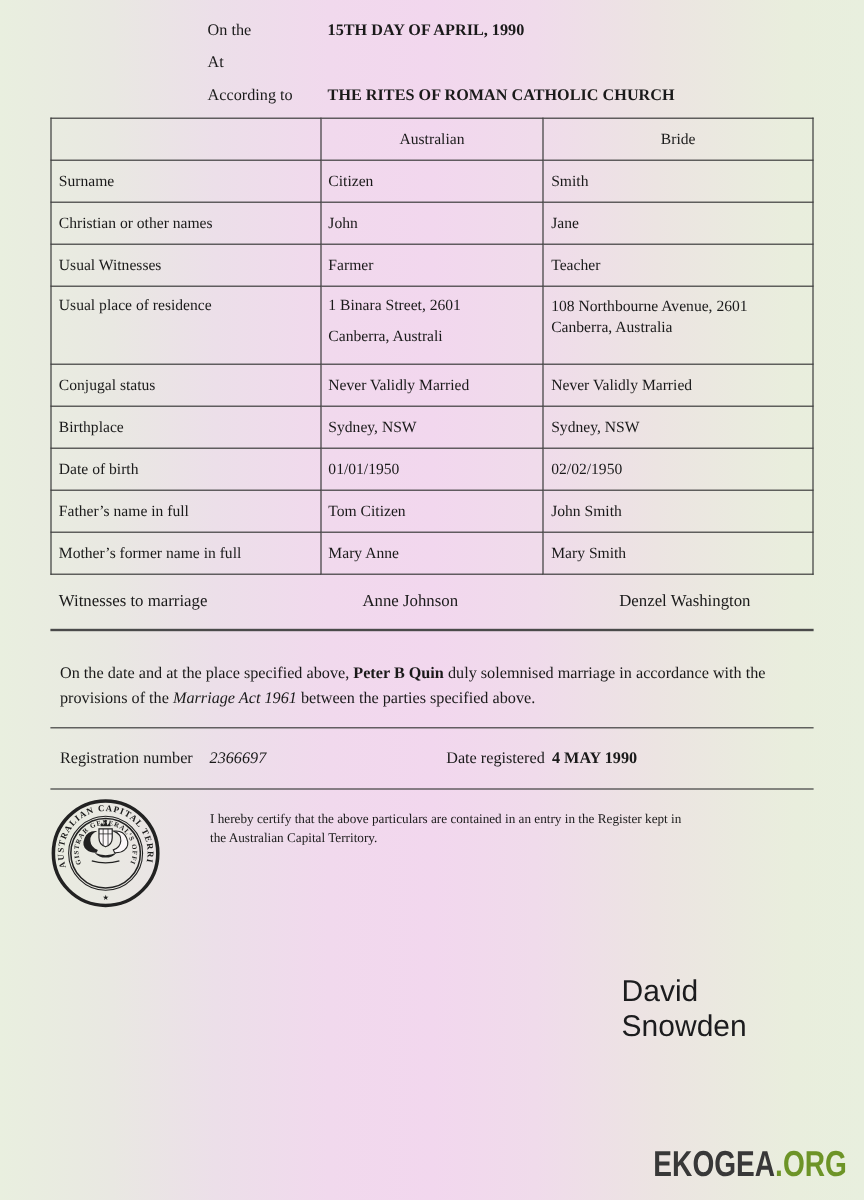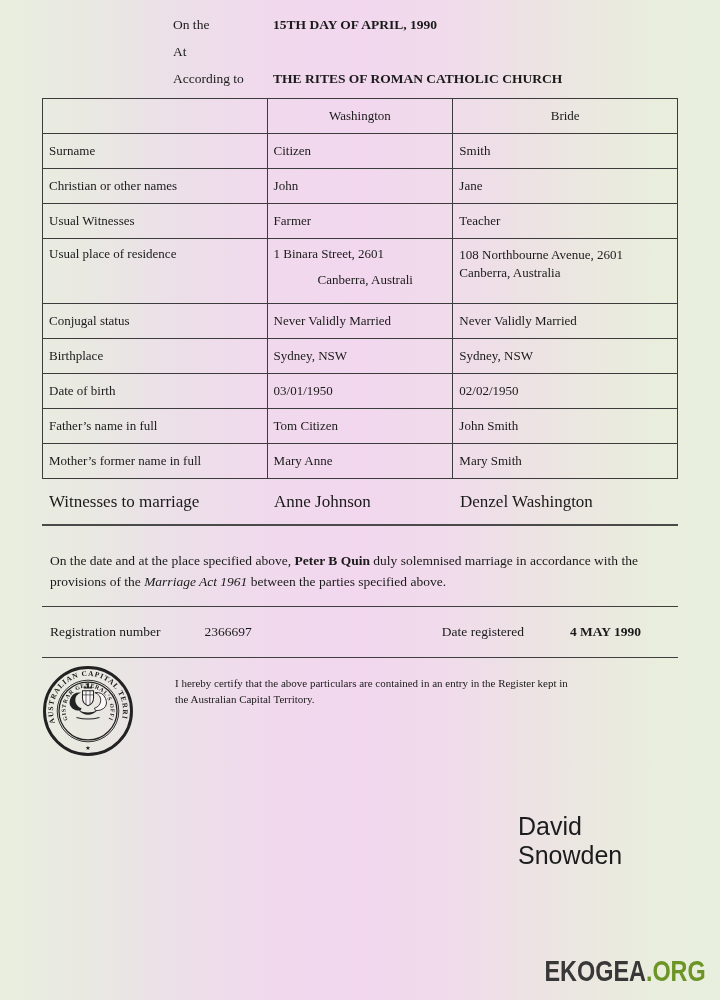--- a/index.html
+++ b/index.html
@@ -24,34 +24,34 @@
   .dlabel{width:100px;flex:0 0 100px;}
   .dvalue{font-weight:bold;}
   
   .ctable{margin:6px 42px 0;width:636px;border-collapse:collapse;font-size:13px;
           border:1.5px solid #3c3c3c;}
   .ctable th,.ctable td{border:1px solid #3c3c3c;padding:0 6px;vertical-align:middle;}
   .ctable thead th{height:34px;font-weight:normal;text-align:center;border-bottom:1.5px solid #3c3c3c;}
   .ctable tbody td{height:34px;text-align:left;}
   .ctable tr.tborder td{border-top:1.5px solid #3c3c3c;}
   .ctable tr.tall td{height:57px;vertical-align:top;padding-top:7px;}
-  .resgap{margin-top:10px;margin-left:44px;}
+  .resgap{margin-top:10px;}
   .wrapcell{line-height:1.35;font-family:Liberation Serif, serif;}
   
   .witnesses{margin:0 42px;height:45px;display:grid;
              grid-template-columns:225px 186px 225px;align-items:center;
-             font-size:17px;border-bottom:2px solid #4a4a4a;}
+             font-size:14px;border-bottom:2px solid #4a4a4a;gap:28px;}
   .witnesses span{padding-left:7px;}
   
   .solemn{margin:25px 50px 0;max-width:592px;font-size:13.5px;line-height:1.55;}
   
   .regrow{margin:13px 42px 0;height:52px;display:flex;align-items:center;
           font-size:13.5px;border-top:1.5px solid #3f3f3f;border-bottom:1.5px solid #3f3f3f;
-          padding:0 8px;box-sizing:border-box;gap:40px;}
-  .rnum{margin-left:4px;}
+          padding:0 8px;box-sizing:border-box;}
+  .rnum{margin-left:14px;font-style:italic;}
   .rdatelabel{margin-left:150px;}
   .rdate{margin-left:6px;font-weight:bold;}
   
   .footer{margin:7px 42px 0;display:flex;}
   .seal{flex:0 0 92px;}
   .cert{margin:10px 0 0 41px;width:398px;font-size:11px;line-height:1.5;}
   .signature{position:absolute;left:518px;top:812px;
              font-family:"Liberation Sans", sans-serif;
              font-size:25px;line-height:29px;color:#1c1c1e;}
   .brand{position:absolute;right:14px;bottom:12px;
@@ -82,21 +82,21 @@
 
   <table class="ctable">
     <colgroup>
         <col style="width:225px">
         <col style="width:186px">
         <col style="width:225px">
       </colgroup>
     <thead>
       <tr>
         <th></th>
-        <th>Washington</th>
+        <th>Australian</th>
         <th>Bride</th>
       </tr>
     </thead>
     <tbody>
       <tr>
         <td>Surname</td>
         <td>Citizen</td>
         <td>Smith</td>
       </tr>
       <tr>
@@ -122,21 +122,21 @@
         <td>Never Validly Married</td>
         <td>Never Validly Married</td>
       </tr>
       <tr>
         <td>Birthplace</td>
         <td>Sydney, NSW</td>
         <td>Sydney, NSW</td>
       </tr>
       <tr class="tborder">
         <td>Date of birth</td>
-        <td>03/01/1950</td>
+        <td>01/01/1950</td>
         <td>02/02/1950</td>
       </tr>
       <tr>
         <td>Father’s name in full</td>
         <td>Tom Citizen</td>
         <td>John Smith</td>
       </tr>
       <tr>
         <td>Mother’s former name in full</td>
         <td>Mary Anne</td>

